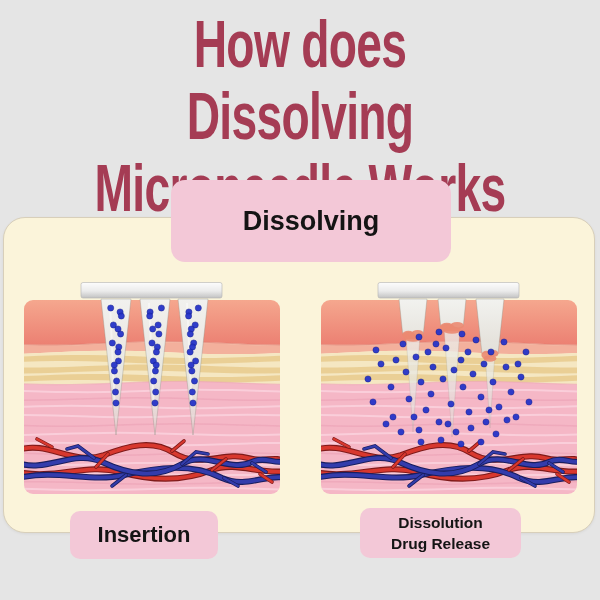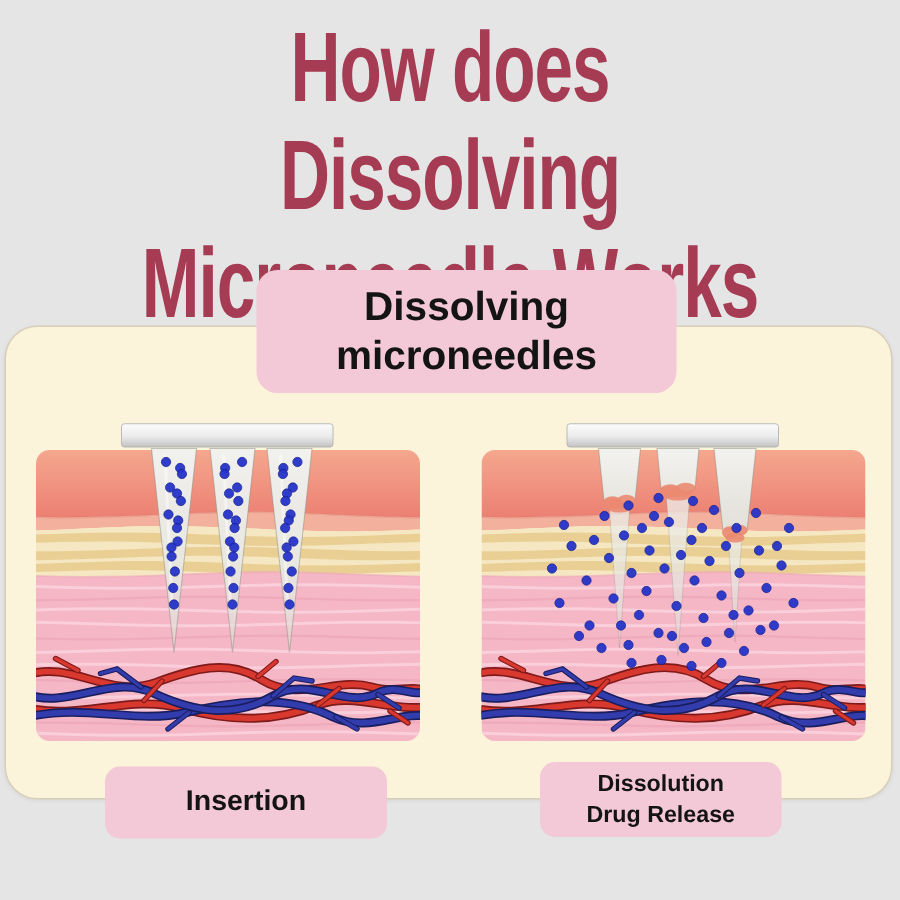--- a/index.html
+++ b/index.html
@@ -31,38 +31,37 @@
   .diagram{position:absolute;top:282px;width:256px;height:212px;z-index:2;}
   .diagram-left{left:24px;}
   .diagram-right{left:321px;}
   .diagram svg{display:block;}
 
   .caption{
     position:absolute;background:var(--pink);border-radius:10px;z-index:3;
     display:flex;flex-direction:column;align-items:center;justify-content:center;
     font-weight:bold;color:var(--ink);text-align:center;
   }
-  .caption-left{left:70px;top:511px;width:188px;height:48px;font-size:19px;}
+  .caption-left{left:70px;top:511px;width:148px;height:48px;font-size:22px;}
   .caption-right{left:360px;top:508px;width:161px;height:50px;font-size:15.5px;line-height:21px;}
 </style>
 </head>
 <body>
 
 <div class="stage">
 
   <h1 class="title">
     <span class="title-line">How does Dissolving</span>
     <span class="title-line">Microneedle Works</span>
   </h1>
 
   <div class="panel"></div>
 
   <div class="header-box">
     <span>Dissolving</span>
-    <span>microneedles</span>
   </div>
 
   <div class="diagram diagram-left">
     <svg id="svg-insertion" width="256" height="212" viewBox="0 0 256 212">
         <defs>
           <linearGradient id="pgL" x1="0" y1="0" x2="0" y2="1">
             <stop offset="0" stop-color="#FCFCFC"></stop>
             <stop offset="0.55" stop-color="#EBEBEB"></stop>
             <stop offset="1" stop-color="#C2C2C2"></stop>
           </linearGradient>

